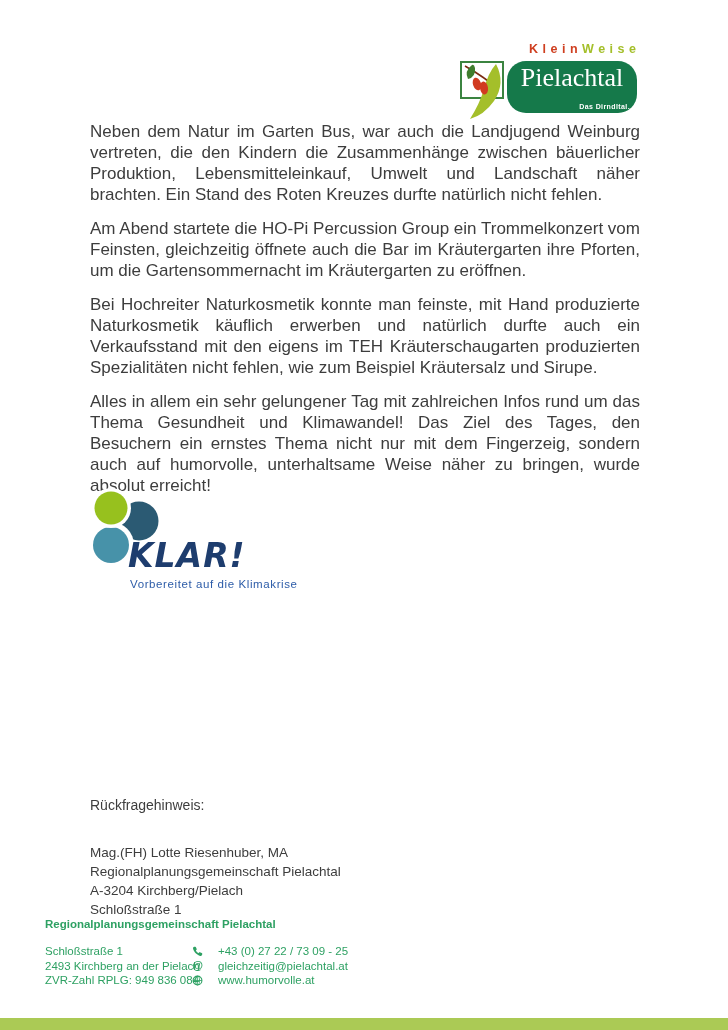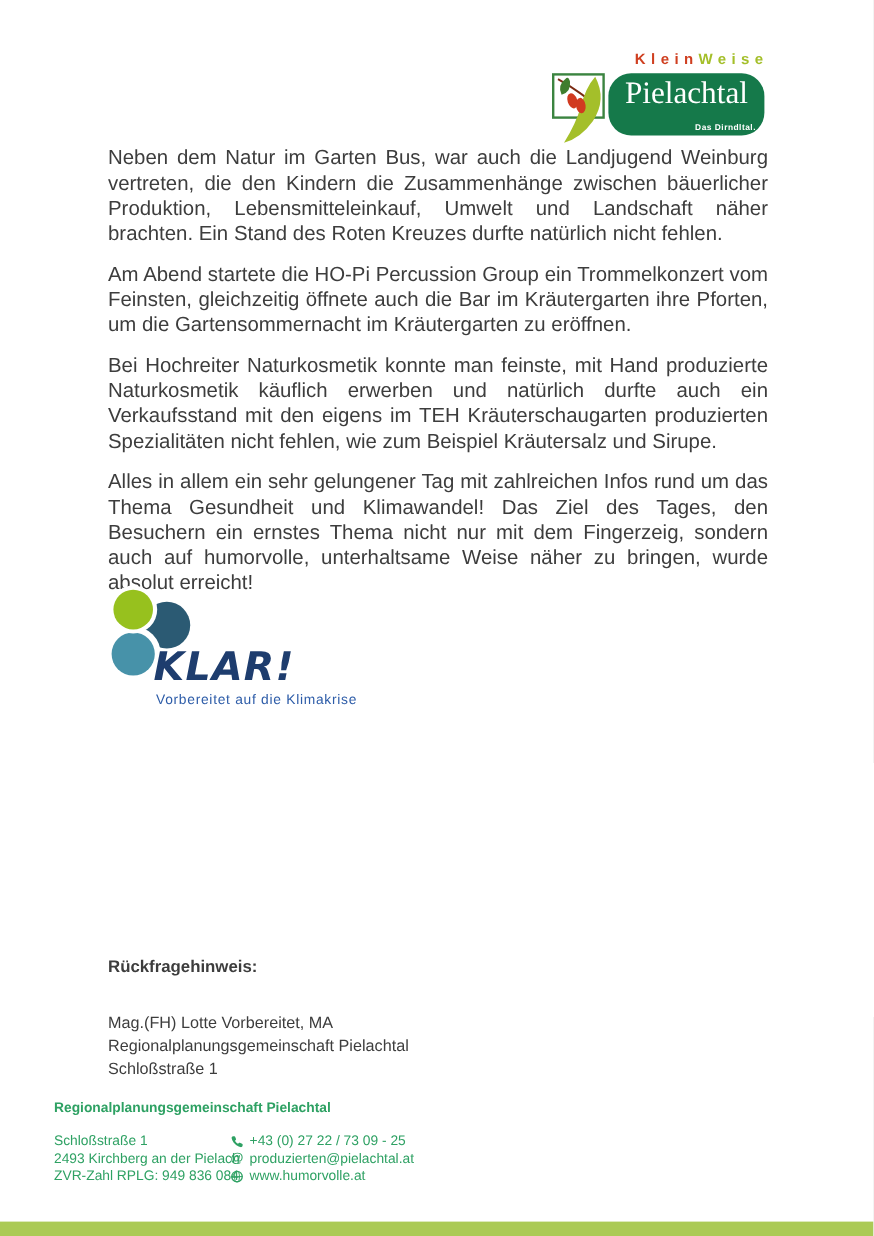--- a/index.html
+++ b/index.html
@@ -54,37 +54,37 @@
   .klar-word{
     position:absolute;left:38px;top:38px;color:var(--klar-navy);
     font-family:"DejaVu Sans","Liberation Sans",sans-serif;
     font-weight:bold;font-style:italic;font-size:33px;letter-spacing:1px;margin-top:10px;
   }
   .klar-sub{
     position:absolute;left:40px;top:90px;color:var(--klar-blue);
     font-size:11.5px;letter-spacing:0.6px;white-space:nowrap;text-align:center;
   }
   
-  .inquiry-heading{position:absolute;left:90px;top:797px;font-size:14px;font-weight:bold;}
+  .inquiry-heading{position:absolute;left:90px;top:797px;font-size:14px;font-weight:normal;}
   .inquiry-lines{position:absolute;left:90px;top:843px;font-size:13.5px;line-height:19px;}
   
   .footer-heading{
     position:absolute;left:45px;top:918px;color:var(--footer-green);
     font-size:11.5px;font-weight:bold;
   }
   .footer-address{
     position:absolute;left:45px;top:944px;color:var(--footer-green);
     font-size:11.5px;line-height:14.5px;
   }
   .footer-contacts{position:absolute;left:190px;top:944px;color:var(--footer-green);}
   .contact-row{display:flex;align-items:center;height:14.5px;font-size:11.5px;}
   .contact-icon{width:15px;display:inline-flex;justify-content:center;color:var(--footer-green);}
   .contact-icon svg{display:block;}
   .at-glyph{font-size:11px;font-weight:bold;line-height:1;}
-  .contact-value{margin-left:3px;}
+  .contact-value{margin-left:13px;}
   .bottom-bar{position:absolute;left:0;top:1018px;width:728px;height:12px;background:var(--bottom-bar);}
 </style>
 </head>
 <body>
 
 <div class="page">
 
   <div class="brand">
     <div class="brand-top">
       <span class="p1">Klein</span><span class="p2">Weise</span>
@@ -120,22 +120,23 @@
       <circle class="c-teal" cx="21" cy="57" r="18"></circle>
       <circle class="c-halo" cx="21" cy="20" r="20"></circle>
       <circle class="c-lime" cx="21" cy="20" r="16.5"></circle>
     </svg>
     <div class="klar-word">KLAR!</div>
     <div class="klar-sub">Vorbereitet auf die Klimakrise</div>
   </div>
 
   <div class="inquiry-heading">Rückfragehinweis:</div>
   <div class="inquiry-lines">
-    <div>Mag.(FH) Lotte Vorbereitet, MA</div>
+    <div>Mag.(FH) Lotte Riesenhuber, MA</div>
     <div>Regionalplanungsgemeinschaft Pielachtal</div>
+    <div>A-3204 Kirchberg/Pielach</div>
     <div>Schloßstraße 1</div>
   </div>
 
   <div class="footer-heading">Regionalplanungsgemeinschaft Pielachtal</div>
 
   <div class="footer-address">
     <div>Schloßstraße 1</div>
     <div>2493 Kirchberg an der Pielach</div>
     <div>ZVR-Zahl RPLG: 949 836 084</div>
   </div>
@@ -144,21 +145,21 @@
     <div class="contact-row">
       <span class="contact-icon">
         <svg width="11" height="11" viewBox="0 0 12 12">
             <path d="M2.6 0.9 C1.4 1.1 0.9 1.9 1.2 3.1 C2 6.6 5.4 10 8.9 10.8 C10.1 11.1 10.9 10.6 11.1 9.4 L11.2 8.6 C11.2 8.2 11 7.9 10.6 7.7 L8.6 6.9 C8.2 6.8 7.9 6.9 7.6 7.2 L7 7.8 C5.6 7.1 4.9 6.4 4.2 5 L4.8 4.4 C5.1 4.1 5.2 3.8 5.1 3.4 L4.3 1.4 C4.1 1 3.8 0.8 3.4 0.9 Z" fill="currentColor"></path>
           </svg>
       </span>
       <span class="contact-value">+43 (0) 27 22 / 73 09 - 25</span>
     </div>
     <div class="contact-row">
       <span class="contact-icon at-glyph">@</span>
-      <span class="contact-value">produzierten@pielachtal.at</span>
+      <span class="contact-value">gleichzeitig@pielachtal.at</span>
     </div>
     <div class="contact-row">
       <span class="contact-icon">
         <svg width="11" height="11" viewBox="0 0 12 12">
             <circle cx="6" cy="6" r="4.8" fill="none" stroke="currentColor" stroke-width="1.2"></circle>
             <ellipse cx="6" cy="6" rx="2.2" ry="4.8" fill="none" stroke="currentColor" stroke-width="0.9"></ellipse>
             <line x1="1.2" y1="6" x2="10.8" y2="6" stroke="currentColor" stroke-width="0.9"></line>
           </svg>
       </span>
       <span class="contact-value">www.humorvolle.at</span>

